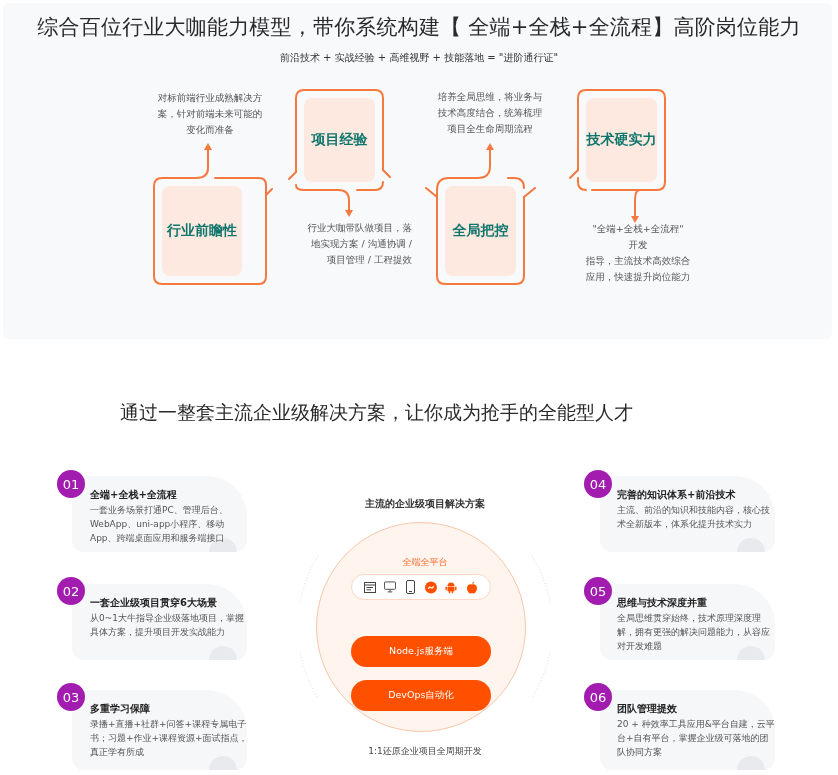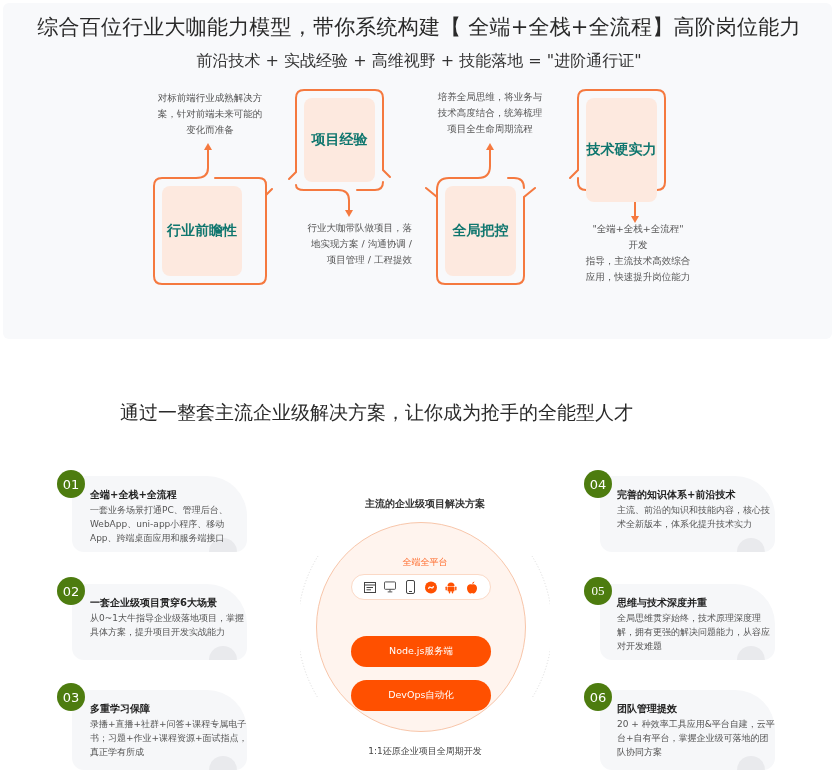--- a/index.html
+++ b/index.html
@@ -10,21 +10,21 @@
   .top-panel {
     position: absolute; left: 3px; top: 3px; width: 829px; height: 336px;
     background: #f8f9fb; border-radius: 6px;
   }
   .top-title {
     position: absolute; left: 0; top: 13px; width: 838px; text-align: center;
     font-size: 21px; color: #2a2a2a; letter-spacing: 0.2px; white-space: nowrap;
   }
   .top-sub {
     position: absolute; left: 0; top: 51px; width: 838px; text-align: center;
-    font-size: 16px; color: #333;
+    font-size: 10px; color: #333;
   }
   .flow-svg { position: absolute; left: 0; top: 0; }
   .node {
     position: absolute; background: #fde9df; border-radius: 8px;
     display: flex; align-items: center; justify-content: center;
     font-size: 14px; font-weight: bold; color: #0f766e;
   }
   .note {
     position: absolute; font-size: 9.5px; line-height: 16px; color: #555; text-align: center;
   }
@@ -37,21 +37,21 @@
   .card {
     position: absolute; width: 175px; background: #f6f7f9;
     border-radius: 12px 40px 12px 12px; overflow: hidden;
   }
   .card .corner {
     position: absolute; right: 10px; bottom: -14px; width: 28px; height: 28px;
     border-radius: 50%; background: #e9eaed;
   }
   .badge {
     position: absolute; width: 28px; height: 28px; border-radius: 50%;
-    background: #4d7c0f; color: #fff; font-size: 13px;
+    background: #a21caf; color: #fff; font-size: 13px;
     display: flex; align-items: center; justify-content: center; z-index: 2;
   }
   .card-title {
     position: absolute; left: 50px; font-size: 10px; font-weight: bold; color: #222; white-space: nowrap;
   }
   .card-desc {
     position: absolute; left: 50px; width: 160px; font-size: 9px; line-height: 14px; color: #555;
   }
 
   .center-title {
@@ -123,21 +123,21 @@
 
 <div class="node" style="left:162px;top:186px;width:80px;height:90px;">
   <span>行业前瞻性</span>
 </div>
 <div class="node" style="left:304px;top:98px;width:71px;height:84px;">
   <span>项目经验</span>
 </div>
 <div class="node" style="left:445px;top:186px;width:71px;height:90px;">
   <span>全局把控</span>
 </div>
-<div class="node" style="left:586px;top:98px;width:71px;height:104px;">
+<div class="node" style="left:586px;top:98px;width:71px;height:84px;">
   <span>技术硬实力</span>
 </div>
 
 <div class="note" style="left:140px;top:90px;width:140px;">
   <div>对标前端行业成熟解决方</div>
   <div>案，针对前端未来可能的</div>
   <div>变化而准备</div>
 </div>
 <div class="note" style="left:288px;top:220px;width:124px;text-align:right;">
   <div>行业大咖带队做项目，落</div>
@@ -182,21 +182,21 @@
 <div class="card" style="left:600px;top:476px;height:76px;">
     <div class="corner"></div>
   </div>
 <div class="badge" style="left:584px;top:470px;">04</div>
 <div class="card-title" style="left:617px;top:488px;">完善的知识体系+前沿技术</div>
 <div class="card-desc" style="left:617px;top:503px;">主流、前沿的知识和技能内容，核心技术全新版本，体系化提升技术实力</div>
 
 <div class="card" style="left:600px;top:584px;height:76px;">
     <div class="corner"></div>
   </div>
-<div class="badge" style="left:584px;top:577px;font-family:Liberation Serif, serif;">05</div>
+<div class="badge" style="left:584px;top:577px;">05</div>
 <div class="card-title" style="left:617px;top:596px;">思维与技术深度并重</div>
 <div class="card-desc" style="left:617px;top:611px;">全局思维贯穿始终，技术原理深度理解，拥有更强的解决问题能力，从容应对开发难题</div>
 
 <div class="card" style="left:600px;top:690px;height:80px;">
     <div class="corner"></div>
   </div>
 <div class="badge" style="left:584px;top:683px;">06</div>
 <div class="card-title" style="left:617px;top:702px;">团队管理提效</div>
 <div class="card-desc" style="left:617px;top:717px;">20 + 种效率工具应用&amp;平台自建，云平台+自有平台，掌握企业级可落地的团队协同方案</div>
 

